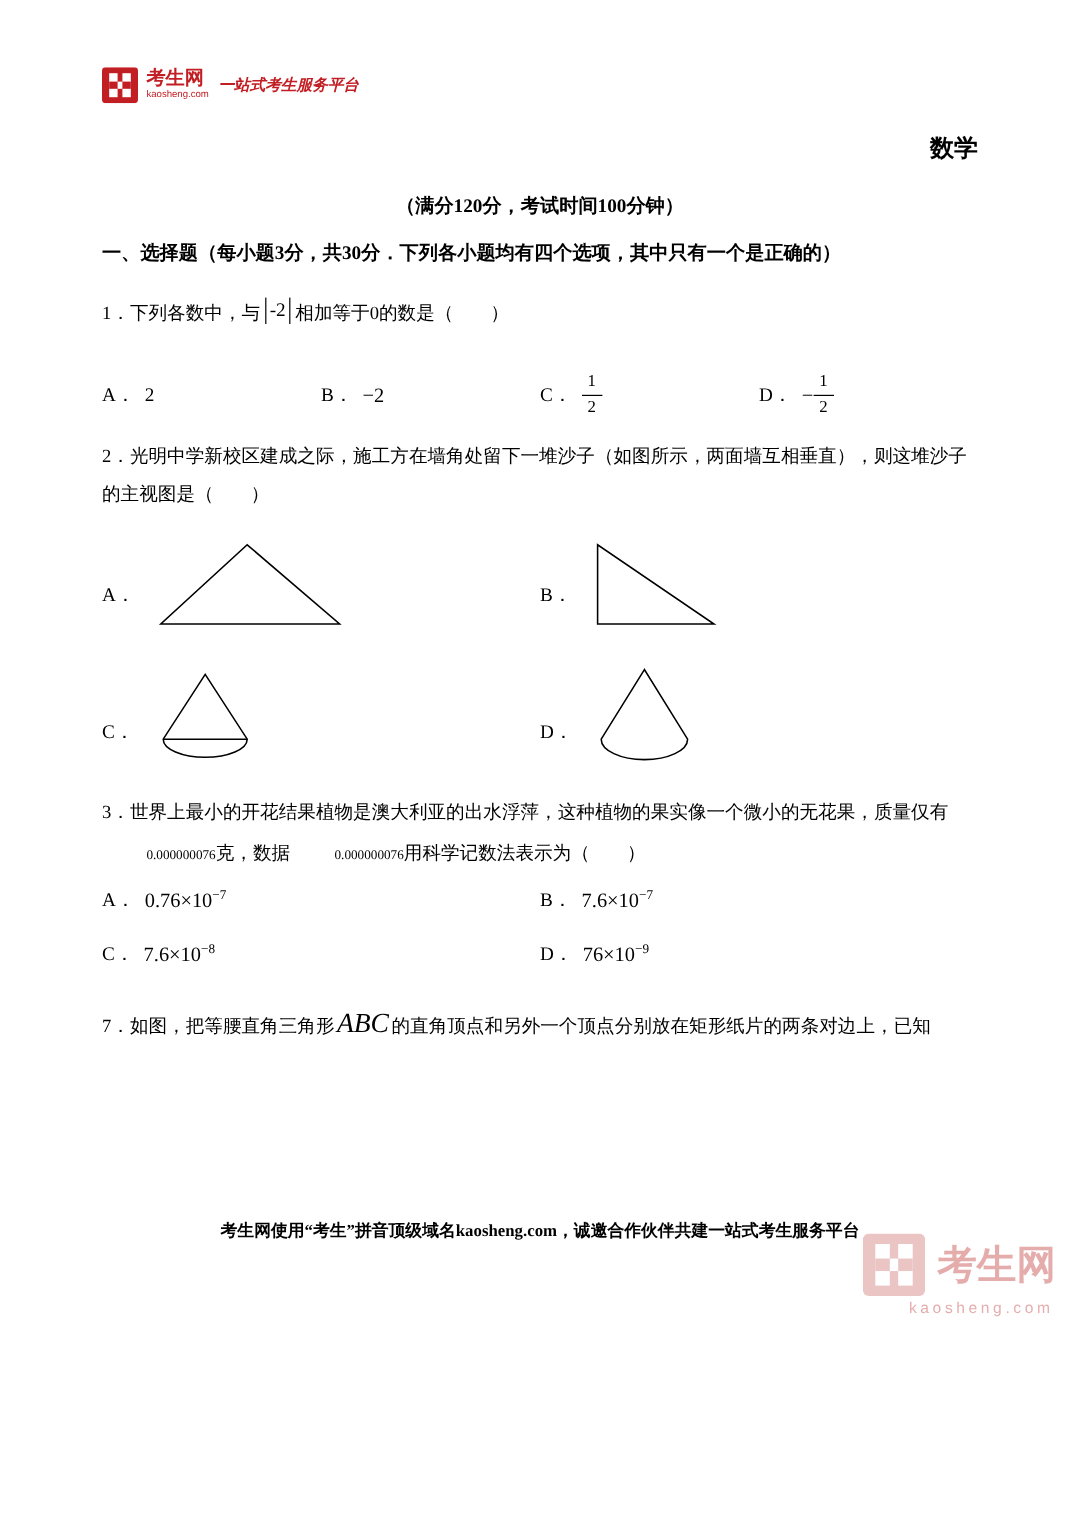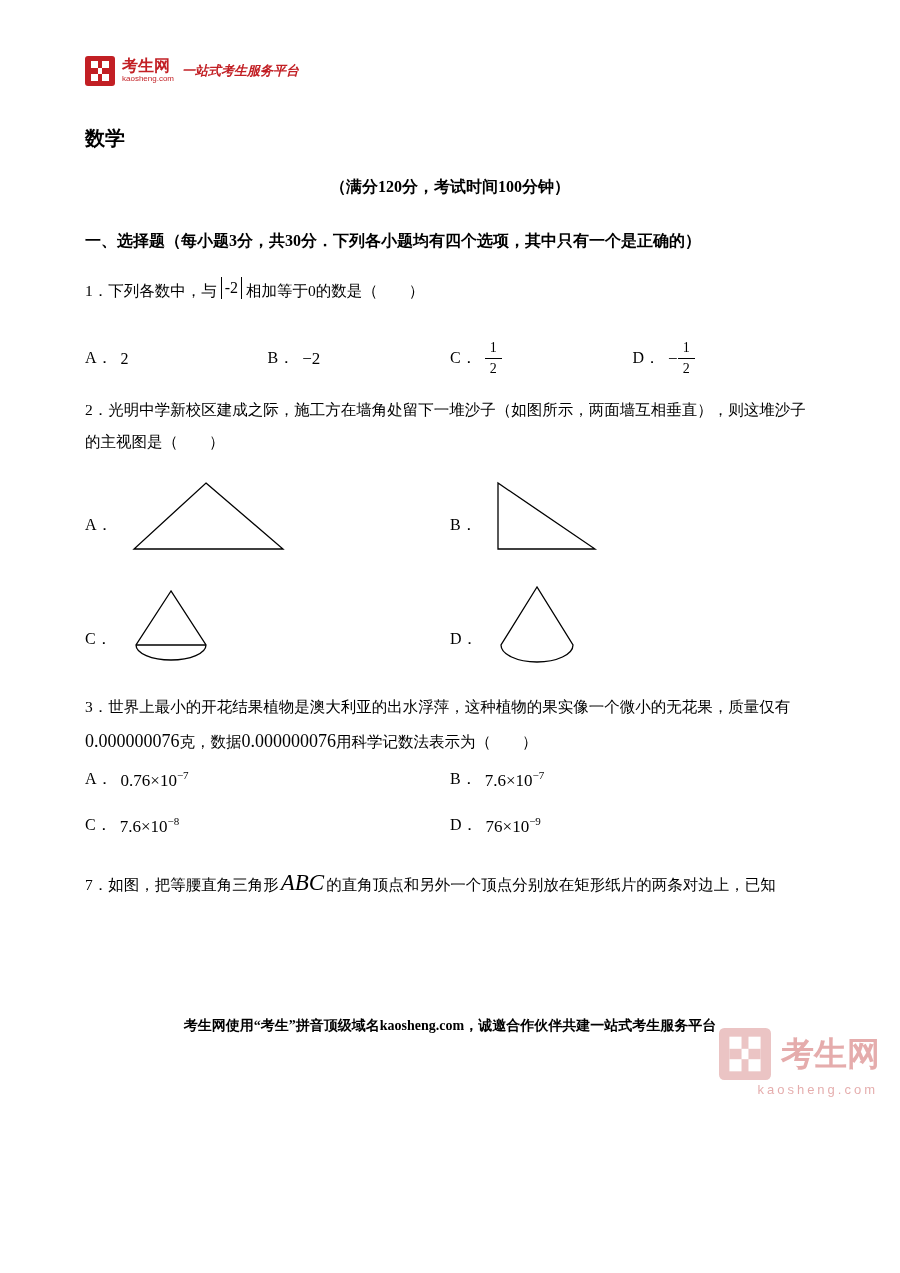--- a/index.html
+++ b/index.html
@@ -11,30 +11,30 @@
   
   .logo-row { display:flex; align-items:center; height:38px; }
   .logo-icon { width:30px; height:30px; flex:0 0 auto; }
   .logo-text { display:flex; flex-direction:column; line-height:1.05; margin-left:7px; }
   .logo-brand { color:#c21f24; font-weight:bold; font-size:16px; font-family:"Liberation Sans", sans-serif; }
   .logo-domain { color:#c21f24; font-size:8px; font-family:"Liberation Sans", sans-serif; }
   .logo-tagline { color:#c21f24; font-size:13px; font-weight:bold; font-style:italic; margin-left:8px; }
 
   
   .title { text-align:center; font-size:21px; font-weight:bold; margin-top:26px; line-height:32px; }
-  .subject { text-align:left; font-size:20px; font-weight:bold; margin-top:34px; line-height:28px; }
+  .subject { text-align:right; font-size:20px; font-weight:bold; margin-top:20px; line-height:28px; }
   .exam-info { text-align:center; font-size:16px; font-weight:bold; margin-top:24px; line-height:22px; }
-  .section-head { font-size:16px; font-weight:bold; margin-top:32px; line-height:22px; }
+  .section-head { font-size:16px; font-weight:bold; margin-top:17px; line-height:22px; }
 
   
   .stem { font-size:15.5px; margin-top:24px; line-height:30px; }
   .q2text { margin-top:17px; font-size:15.5px; line-height:32px; }
   .q3text { margin-top:24px; font-size:15.5px; line-height:34px; }
   .q4text { margin-top:32px; font-size:15.5px; line-height:30px; }
-  .num-lg { font-size:18px; }
+  .num-lg { font-size:11px;margin-left:37px; }
   .math { font-size:17px; }
   .math-it { font-style:italic; font-size:23px; padding:0 2px; }
 
   
   .abs { display:inline-block; border-left:1.5px solid #000; border-right:1.5px solid #000;
          padding:2px 3px 3px; margin:0 4px; position:relative; top:-3px; font-size:16px; line-height:17px; }
 
   
   .opts-row { display:flex; align-items:center; margin-top:34px; }
   .opt { width:183px; display:flex; align-items:center; }

